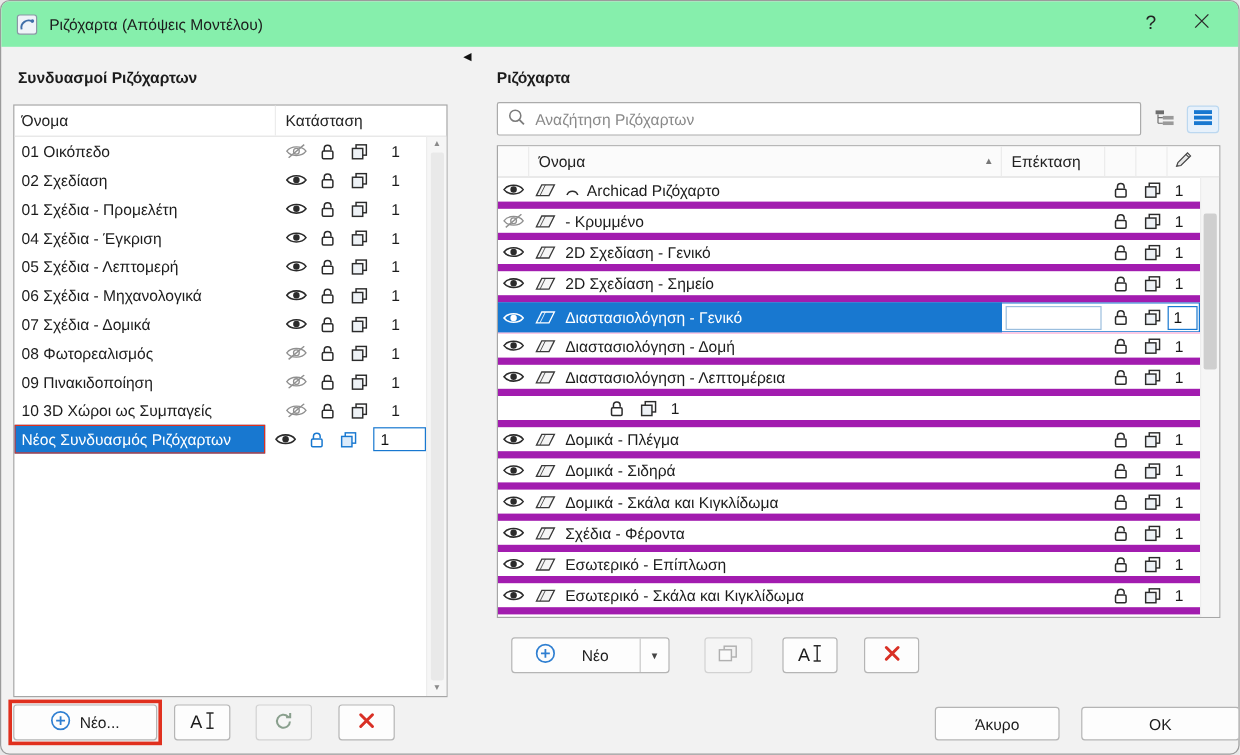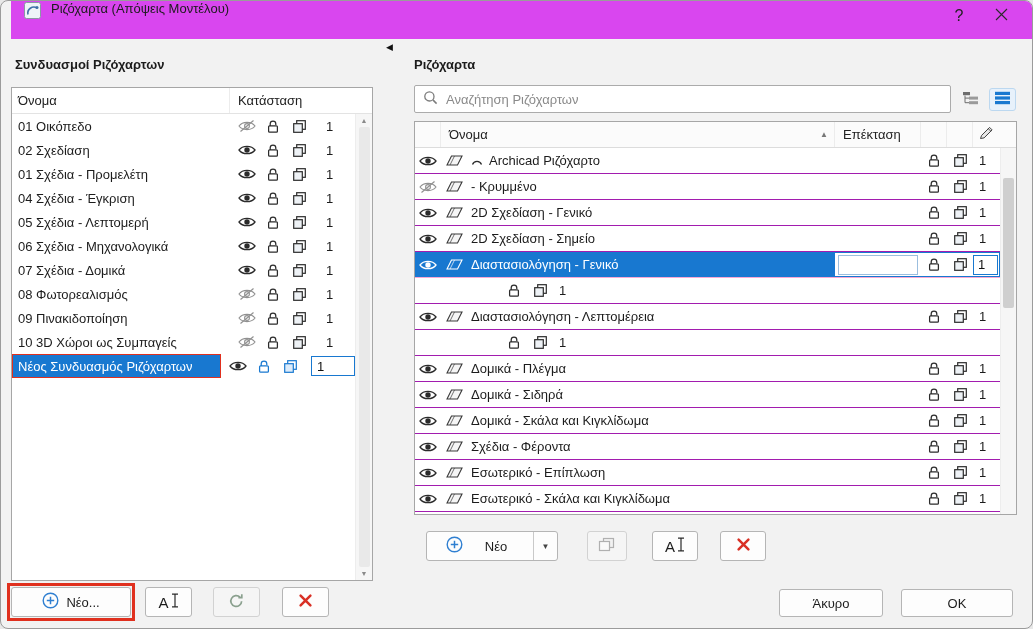--- a/index.html
+++ b/index.html
@@ -1,21 +1,21 @@
 <!DOCTYPE html>
 <html><head>
 <meta charset="utf-8">
 <style>
   *{box-sizing:border-box;margin:0;padding:0}
   html,body{width:1033px;height:629px}
   body{font-family:"Liberation Sans","DejaVu Sans",sans-serif;font-size:13px;color:#1c1c1c;background:#e8e8e8}
   .dialog{position:absolute;inset:0;background:#f2f2f2;border:1px solid #9b9b9b;border-radius:8px;overflow:hidden}
 
   
-  .titlebar{position:absolute;top:0;left:10px;right:0;height:38px;display:flex;align-items:flex-start;padding:0 10px 0 12px;background:#d946ef}
+  .titlebar{position:absolute;top:0;left:0;right:0;height:38px;display:flex;align-items:center;padding:0 10px 0 12px;background:#86efac}
   .appicon{display:inline-flex;margin-right:9px}
   .title{font-size:13px}
   .tb-btn{width:42px;height:30px;display:inline-flex;align-items:center;justify-content:center;font-size:16px;color:#222;border-radius:4px;background:none;border:none;font-family:inherit}
   .tb-help{margin-left:auto}
 
   .panel-title{position:absolute;font-weight:bold}
   #ltitle{left:14px;top:56px}
   #rtitle{left:413px;top:56px}
   #splitter{position:absolute;left:385px;top:42px;font-size:9px;color:#111;line-height:1}
 
@@ -65,42 +65,42 @@
   .rheader{height:26px;display:flex;align-items:stretch;border-bottom:1px solid #dcdcdc;background:#fbfbfb;color:#222}
   .rh{display:flex;align-items:center;border-right:1px solid #ececec}
   .rh:last-child{border-right:none}
   .rh-eye{width:26px}
   .rh-name{width:394px;padding-left:8px}
   .rh-ext{width:86px;padding-left:8px}
   .rh-a{width:26px}.rh-b{width:26px}
   .rh-pen{width:27px;justify-content:center}
   .sortmark{margin-left:auto;margin-right:6px;font-size:8px;color:#777}
   .rrows{position:absolute;top:26px;left:0;right:16px;bottom:0;overflow:hidden}
-  .rrow{height:26px;display:flex;align-items:center;border-bottom:1px solid #a21caf}
+  .rrow{height:26px;display:flex;align-items:center;border-bottom:6px solid #a21caf}
   .rrow.sel{box-shadow:inset 0 0 0 1px #1878d0;border-bottom:1px solid #f9a8d4}
   .seg{display:flex;align-items:center;width:420px;height:100%}
   .segsel{background:#1878d0;color:#fff}
   .rslot{width:26px;display:flex;justify-content:center;align-items:center}
   .rname{flex:1;display:flex;align-items:center;gap:6px;white-space:nowrap;overflow:hidden;padding-left:4px}
   .rext{width:86px}
   .ext-edit{width:80px;height:20px;margin:0 3px;border:1px solid #9bbede;background:#fff;font:inherit;padding:0 4px;outline:none}
   .rcnt{width:27px;padding-left:6px}
   .rcntbox{width:25px;height:20px;margin-right:2px;background:#fff;border:1px solid #1878d0;display:flex;align-items:center;padding-left:4px;color:#111}
 
   
   #btn-rnew{left:425px;top:530px;width:132px;padding:0}
   #btn-rnew .mainpart{flex:1;display:flex;align-items:center;justify-content:center;gap:22px;height:100%}
   #btn-rnew .arrowpart{width:24px;height:100%;display:flex;align-items:center;justify-content:center;border-left:1px solid #c9c9c9;font-size:8px;color:#444}
   #btn-rfolder{left:586px;top:530px;width:40px}
   #btn-rrename{left:651px;top:530px;width:46px}
   #btn-rdelete{left:719px;top:530px;width:46px}
 
   
   #btn-cancel{left:778px;top:588px;width:104px;height:28px}
-  #btn-ok{left:900px;top:588px;width:112px;height:28px}
+  #btn-ok{left:900px;top:588px;width:132px;height:28px}
 </style>
 </head>
 <body>
 
 <div class="dialog">
 
   <div class="titlebar">
     <span class="appicon">
         <svg width="19" height="19" viewBox="0 0 19 19">
           <rect x="1.5" y="1.5" width="16" height="16" rx="2" fill="#eef3f8" stroke="#8a97a5"></rect>
@@ -636,20 +636,37 @@
           </span>
           <span class="rslot">
             <svg width="15" height="15" viewBox="0 0 15 15">
               <rect x="4.7" y="1.7" width="8.6" height="8.6" fill="#ffffff" stroke="#2b2b2b" stroke-width="1.2"></rect>
               <rect x="1.7" y="4.7" width="8.6" height="8.6" fill="#eef2f6" stroke="#2b2b2b" stroke-width="1.2"></rect>
             </svg>
           </span>
           <span class="rcntbox">1</span>
         </div>
         <div class="rrow">
+          <span class="seg">
+            <span class="rslot">
+              <svg width="18" height="12" viewBox="0 0 18 12">
+                <path d="M1 6 C4.5 1.2 13.5 1.2 17 6 C13.5 10.8 4.5 10.8 1 6 Z" fill="none" stroke="#2b2b2b" stroke-width="1.3"></path>
+                <circle cx="9" cy="6" r="2.7" fill="#2b2b2b"></circle>
+              </svg>
+            </span>
+            <span class="rslot">
+              <svg width="19" height="13" viewBox="0 0 19 13">
+                <path d="M2 11 L6.5 2 L17 2 L12.5 11 Z" fill="#f5f5f5" stroke="#3a3a3a" stroke-width="1.1"></path>
+                <path d="M5 11 L9.5 2" fill="none" stroke="#3a3a3a" stroke-width="0.7"></path>
+              </svg>
+            </span>
+            <span class="rname">
+              <span>Διαστασιολόγηση - Δομή</span>
+            </span>
+          </span>
           <span class="rext"></span>
           <span class="rslot">
             <svg width="14" height="15" viewBox="0 0 14 15">
               <path d="M4.2 7 V4.8 a2.8 2.8 0 0 1 5.6 0 V6" fill="none" stroke="#2b2b2b" stroke-width="1.25"></path>
               <rect x="2.6" y="6.8" width="8.8" height="6.4" rx="1" fill="none" stroke="#2b2b2b" stroke-width="1.25"></rect>
             </svg>
           </span>
           <span class="rslot">
             <svg width="15" height="15" viewBox="0 0 15 15">
               <rect x="4.7" y="1.7" width="8.6" height="8.6" fill="#ffffff" stroke="#2b2b2b" stroke-width="1.2"></rect>

